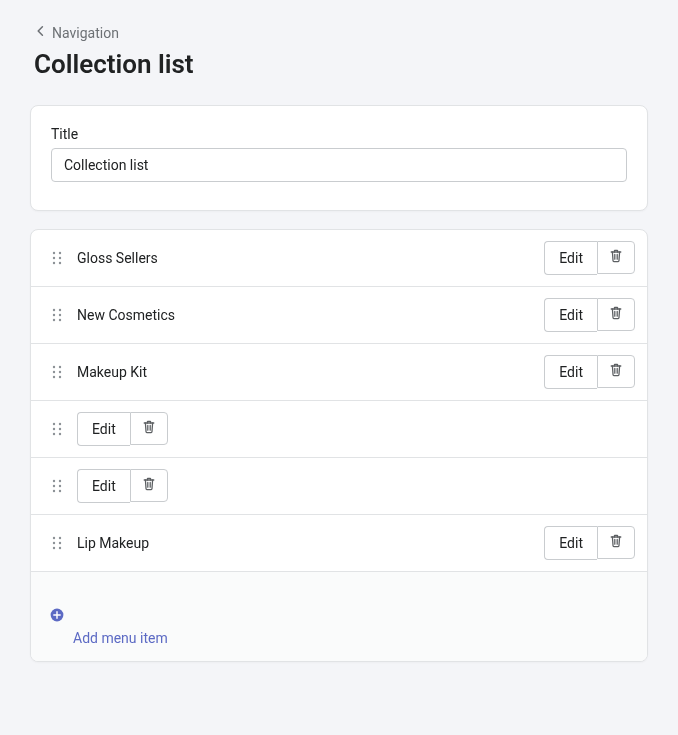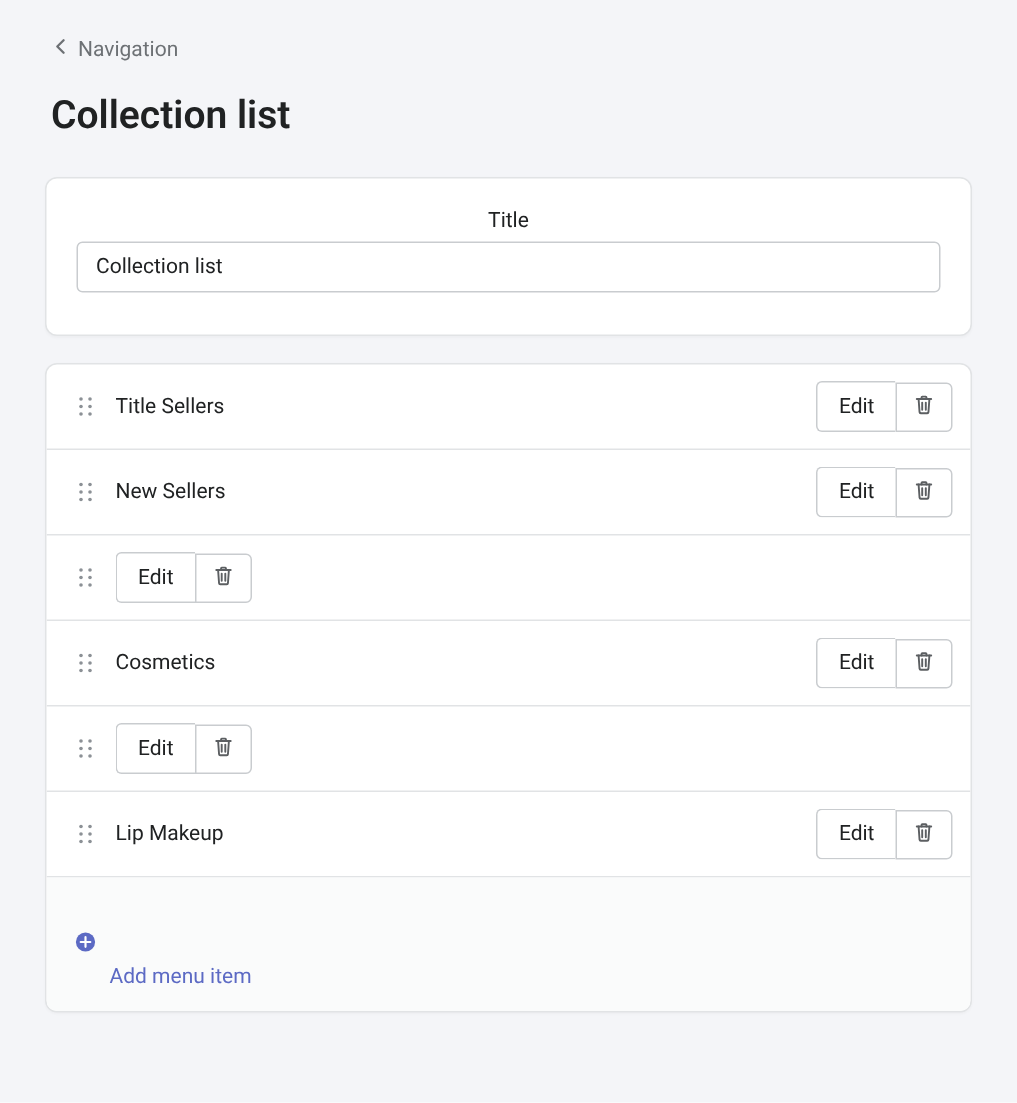--- a/index.html
+++ b/index.html
@@ -15,21 +15,21 @@
       padding: 24px 30px 10px 30px;
       color: #202223;
     }
     .breadcrumb {
       display: flex;
       align-items: center;
       gap: 4px;
       color: #6d7175;
       font-size: 14px;
       cursor: pointer;
-      margin-bottom: 20px;
+      margin-bottom: 8px;
       margin-left: 4px;
     }
     .breadcrumb svg {
       width: 14px;
       height: 14px;
     }
     .page-title {
       font-size: 26px;
       font-weight: 600;
       color: #202223;
@@ -44,21 +44,20 @@
     }
     .title-card {
       padding: 20px 20px 28px 20px;
       margin-bottom: 18px;
     }
     .field-label {
       display: block;
       font-size: 14px;
       color: #202223;
       margin-bottom: 6px;
-      text-align: center;
     }
     .text-input {
       width: 100%;
       padding: 8px 12px;
       font-size: 14px;
       border: 1px solid #c9cccf;
       border-radius: 4px;
       color: #202223;
       outline: none;
       font-family: inherit;
@@ -94,21 +93,21 @@
       width: 10px;
       height: 16px;
     }
     .menu-label {
       flex: 1;
       font-size: 14px;
       color: #202223;
     }
     .row-actions {
       display: flex;
-      align-items: center;
+      align-items: flex-start;
     }
     .edit-btn {
       background: #ffffff;
       border: 1px solid #c9cccf;
       border-right: none;
       border-radius: 4px 0 0 4px;
       padding: 8px 14px;
       font-size: 14px;
       color: #202223;
       cursor: pointer;
@@ -172,92 +171,92 @@
         <span class="drag-handle">
           <svg viewBox="0 0 10 16" fill="currentColor">
   <circle cx="2" cy="3" r="1.2"></circle>
             <circle cx="8" cy="3" r="1.2"></circle>
   <circle cx="2" cy="8" r="1.2"></circle>
             <circle cx="8" cy="8" r="1.2"></circle>
   <circle cx="2" cy="13" r="1.2"></circle>
             <circle cx="8" cy="13" r="1.2"></circle>
 </svg>
         </span>
-        <span class="menu-label">Title Sellers</span>
-        <div class="row-actions">
-          <button class="edit-btn">Edit</button>
-          <button class="delete-btn">
-            <span><svg viewBox="0 0 20 20" fill="none" stroke="currentColor" stroke-width="1.6" stroke-linecap="round" stroke-linejoin="round">
-  <path d="M4 5h12"></path>
-  <path d="M8 5V3.5A.5.5 0 0 1 8.5 3h3a.5.5 0 0 1 .5.5V5"></path>
-  <path d="M5.5 5l.8 11a1 1 0 0 0 1 .9h5.4a1 1 0 0 0 1-.9l.8-11"></path>
-  <path d="M8.5 8v6M11.5 8v6"></path>
-</svg></span>
-          </button>
-        </div>
-      </div>
-      <div class="menu-row">
-        <span class="drag-handle">
-          <svg viewBox="0 0 10 16" fill="currentColor">
-  <circle cx="2" cy="3" r="1.2"></circle>
-            <circle cx="8" cy="3" r="1.2"></circle>
-  <circle cx="2" cy="8" r="1.2"></circle>
-            <circle cx="8" cy="8" r="1.2"></circle>
-  <circle cx="2" cy="13" r="1.2"></circle>
-            <circle cx="8" cy="13" r="1.2"></circle>
-</svg>
-        </span>
-        <span class="menu-label">New Sellers</span>
-        <div class="row-actions">
-          <button class="edit-btn">Edit</button>
-          <button class="delete-btn">
-            <span><svg viewBox="0 0 20 20" fill="none" stroke="currentColor" stroke-width="1.6" stroke-linecap="round" stroke-linejoin="round">
-  <path d="M4 5h12"></path>
-  <path d="M8 5V3.5A.5.5 0 0 1 8.5 3h3a.5.5 0 0 1 .5.5V5"></path>
-  <path d="M5.5 5l.8 11a1 1 0 0 0 1 .9h5.4a1 1 0 0 0 1-.9l.8-11"></path>
-  <path d="M8.5 8v6M11.5 8v6"></path>
-</svg></span>
-          </button>
-        </div>
-      </div>
-      <div class="menu-row">
-        <span class="drag-handle">
-          <svg viewBox="0 0 10 16" fill="currentColor">
-  <circle cx="2" cy="3" r="1.2"></circle>
-            <circle cx="8" cy="3" r="1.2"></circle>
-  <circle cx="2" cy="8" r="1.2"></circle>
-            <circle cx="8" cy="8" r="1.2"></circle>
-  <circle cx="2" cy="13" r="1.2"></circle>
-            <circle cx="8" cy="13" r="1.2"></circle>
-</svg>
-        </span>
-        <div class="row-actions">
-          <button class="edit-btn">Edit</button>
-          <button class="delete-btn">
-            <span><svg viewBox="0 0 20 20" fill="none" stroke="currentColor" stroke-width="1.6" stroke-linecap="round" stroke-linejoin="round">
-  <path d="M4 5h12"></path>
-  <path d="M8 5V3.5A.5.5 0 0 1 8.5 3h3a.5.5 0 0 1 .5.5V5"></path>
-  <path d="M5.5 5l.8 11a1 1 0 0 0 1 .9h5.4a1 1 0 0 0 1-.9l.8-11"></path>
-  <path d="M8.5 8v6M11.5 8v6"></path>
-</svg></span>
-          </button>
-        </div>
-      </div>
-      <div class="menu-row">
-        <span class="drag-handle">
-          <svg viewBox="0 0 10 16" fill="currentColor">
-  <circle cx="2" cy="3" r="1.2"></circle>
-            <circle cx="8" cy="3" r="1.2"></circle>
-  <circle cx="2" cy="8" r="1.2"></circle>
-            <circle cx="8" cy="8" r="1.2"></circle>
-  <circle cx="2" cy="13" r="1.2"></circle>
-            <circle cx="8" cy="13" r="1.2"></circle>
-</svg>
-        </span>
-        <span class="menu-label">Cosmetics</span>
+        <span class="menu-label">Gloss Sellers</span>
+        <div class="row-actions">
+          <button class="edit-btn">Edit</button>
+          <button class="delete-btn">
+            <span><svg viewBox="0 0 20 20" fill="none" stroke="currentColor" stroke-width="1.6" stroke-linecap="round" stroke-linejoin="round">
+  <path d="M4 5h12"></path>
+  <path d="M8 5V3.5A.5.5 0 0 1 8.5 3h3a.5.5 0 0 1 .5.5V5"></path>
+  <path d="M5.5 5l.8 11a1 1 0 0 0 1 .9h5.4a1 1 0 0 0 1-.9l.8-11"></path>
+  <path d="M8.5 8v6M11.5 8v6"></path>
+</svg></span>
+          </button>
+        </div>
+      </div>
+      <div class="menu-row">
+        <span class="drag-handle">
+          <svg viewBox="0 0 10 16" fill="currentColor">
+  <circle cx="2" cy="3" r="1.2"></circle>
+            <circle cx="8" cy="3" r="1.2"></circle>
+  <circle cx="2" cy="8" r="1.2"></circle>
+            <circle cx="8" cy="8" r="1.2"></circle>
+  <circle cx="2" cy="13" r="1.2"></circle>
+            <circle cx="8" cy="13" r="1.2"></circle>
+</svg>
+        </span>
+        <span class="menu-label">New Cosmetics</span>
+        <div class="row-actions">
+          <button class="edit-btn">Edit</button>
+          <button class="delete-btn">
+            <span><svg viewBox="0 0 20 20" fill="none" stroke="currentColor" stroke-width="1.6" stroke-linecap="round" stroke-linejoin="round">
+  <path d="M4 5h12"></path>
+  <path d="M8 5V3.5A.5.5 0 0 1 8.5 3h3a.5.5 0 0 1 .5.5V5"></path>
+  <path d="M5.5 5l.8 11a1 1 0 0 0 1 .9h5.4a1 1 0 0 0 1-.9l.8-11"></path>
+  <path d="M8.5 8v6M11.5 8v6"></path>
+</svg></span>
+          </button>
+        </div>
+      </div>
+      <div class="menu-row">
+        <span class="drag-handle">
+          <svg viewBox="0 0 10 16" fill="currentColor">
+  <circle cx="2" cy="3" r="1.2"></circle>
+            <circle cx="8" cy="3" r="1.2"></circle>
+  <circle cx="2" cy="8" r="1.2"></circle>
+            <circle cx="8" cy="8" r="1.2"></circle>
+  <circle cx="2" cy="13" r="1.2"></circle>
+            <circle cx="8" cy="13" r="1.2"></circle>
+</svg>
+        </span>
+        <span class="menu-label">Makeup Kit</span>
+        <div class="row-actions">
+          <button class="edit-btn">Edit</button>
+          <button class="delete-btn">
+            <span><svg viewBox="0 0 20 20" fill="none" stroke="currentColor" stroke-width="1.6" stroke-linecap="round" stroke-linejoin="round">
+  <path d="M4 5h12"></path>
+  <path d="M8 5V3.5A.5.5 0 0 1 8.5 3h3a.5.5 0 0 1 .5.5V5"></path>
+  <path d="M5.5 5l.8 11a1 1 0 0 0 1 .9h5.4a1 1 0 0 0 1-.9l.8-11"></path>
+  <path d="M8.5 8v6M11.5 8v6"></path>
+</svg></span>
+          </button>
+        </div>
+      </div>
+      <div class="menu-row">
+        <span class="drag-handle">
+          <svg viewBox="0 0 10 16" fill="currentColor">
+  <circle cx="2" cy="3" r="1.2"></circle>
+            <circle cx="8" cy="3" r="1.2"></circle>
+  <circle cx="2" cy="8" r="1.2"></circle>
+            <circle cx="8" cy="8" r="1.2"></circle>
+  <circle cx="2" cy="13" r="1.2"></circle>
+            <circle cx="8" cy="13" r="1.2"></circle>
+</svg>
+        </span>
         <div class="row-actions">
           <button class="edit-btn">Edit</button>
           <button class="delete-btn">
             <span><svg viewBox="0 0 20 20" fill="none" stroke="currentColor" stroke-width="1.6" stroke-linecap="round" stroke-linejoin="round">
   <path d="M4 5h12"></path>
   <path d="M8 5V3.5A.5.5 0 0 1 8.5 3h3a.5.5 0 0 1 .5.5V5"></path>
   <path d="M5.5 5l.8 11a1 1 0 0 0 1 .9h5.4a1 1 0 0 0 1-.9l.8-11"></path>
   <path d="M8.5 8v6M11.5 8v6"></path>
 </svg></span>
           </button>

